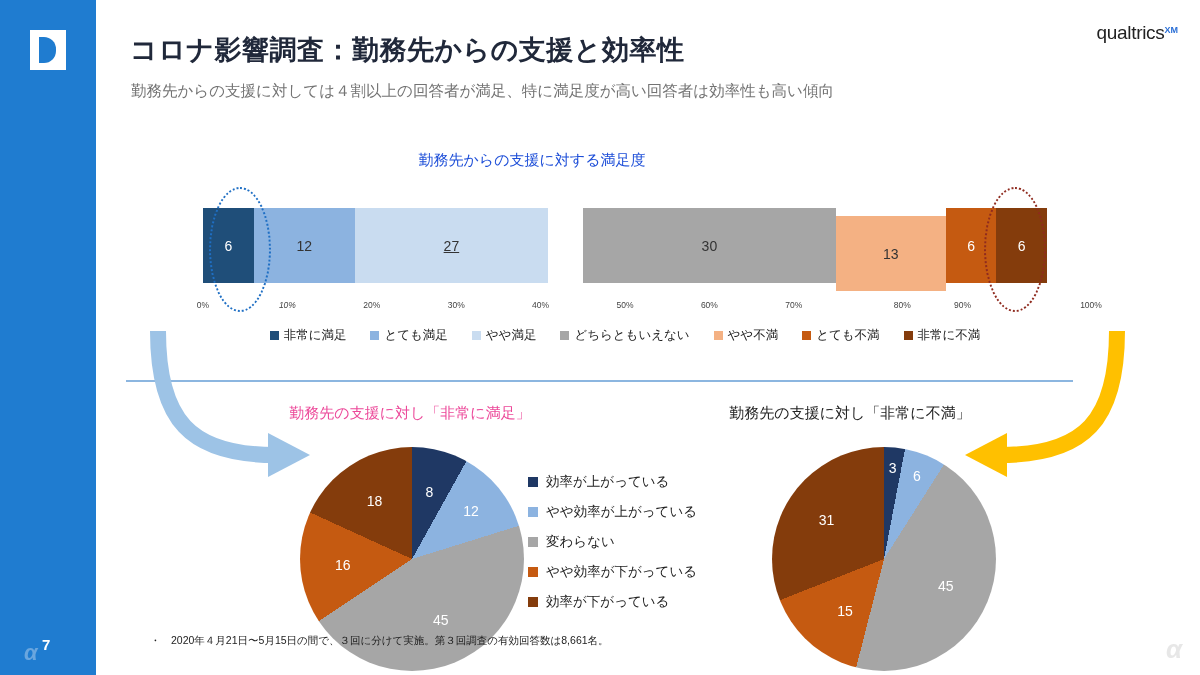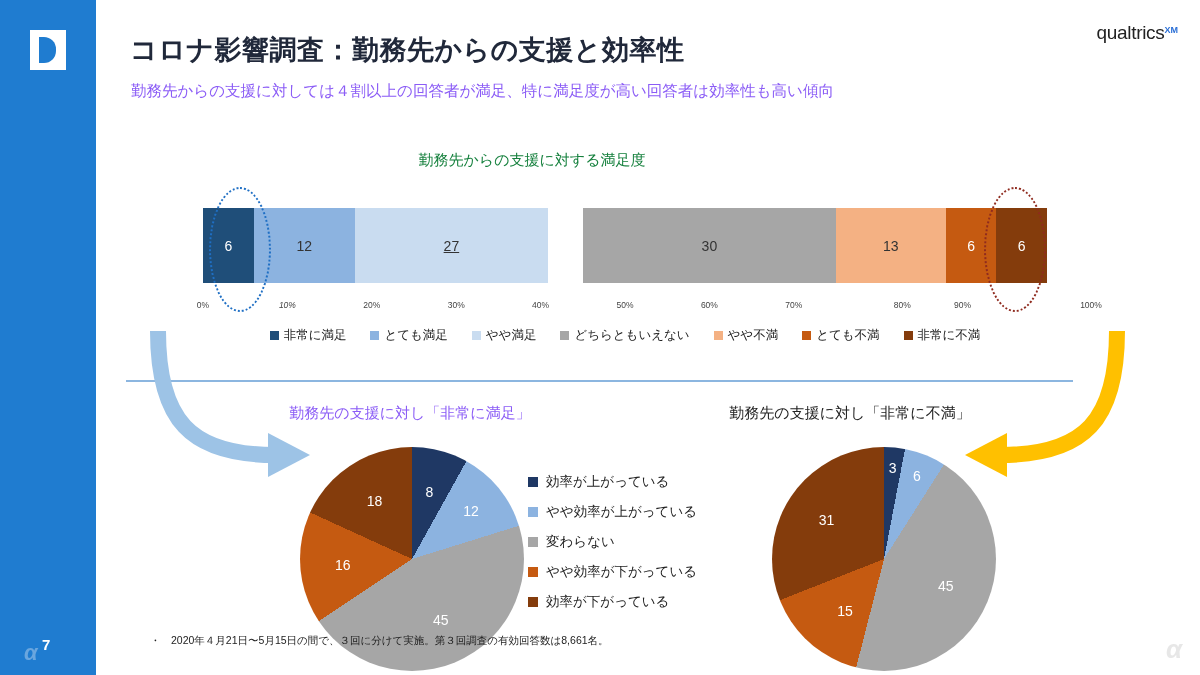--- a/index.html
+++ b/index.html
@@ -21,28 +21,28 @@
     background:#ffffff; border-radius:0 0 0 0;
   }
   .page-num { position:absolute; left:42px; top:636px; color:#fff; font-size:15px; font-weight:bold; }
 
   
   .title {
     position:absolute; left:130px; top:32px; font-size:27px; font-weight:bold;
     color:#20283a; letter-spacing:0.5px;
   }
   .subtitle {
-    position:absolute; left:131px; top:81px; font-size:15.5px; color:#8b5cf6;
+    position:absolute; left:131px; top:81px; font-size:15.5px; color:#737373;
   }
   .qualtrics { position:absolute; right:22px; top:22px; text-align:right; }
   .qualtrics .qt { font-size:19px; color:#222; letter-spacing:-0.3px; }
   .qualtrics .xm { font-size:9px; color:#2b6fd6; vertical-align:super; font-weight:bold; }
 
   
-  .c1-title { position:absolute; left:0; top:151px; width:1064px; text-align:center; font-size:15px; color:#15803d; }
+  .c1-title { position:absolute; left:0; top:151px; width:1064px; text-align:center; font-size:15px; color:#1d4ed8; }
   .stackwrap { position:absolute; left:203px; top:208px; width:844px; height:75px; }
   .stackwrap .seg { position:absolute; top:0; height:75px; display:flex; align-items:center; justify-content:center;
     font-size:14px; color:#ffffff; }
 
   .axis { position:absolute; left:203px; top:300px; width:844px; height:16px; }
   .axis span { position:absolute; top:0; transform:translateX(-50%); font-size:8.5px; color:#444; }
 
   .ell-blue {
     position:absolute; left:209px; top:187px; width:62px; height:125px;
     border:2.2px dotted #1f6fc4; border-radius:50%;
@@ -57,21 +57,21 @@
   .legend1 .sw { width:9px; height:9px; margin-right:5px; }
 
   .divider { position:absolute; left:126px; top:380px; width:947px; height:2px; background:#8cb6e0; }
 
   
   .arrow-left, .arrow-right { position:absolute; }
   .arrow-left { left:150px; top:325px; }
   .arrow-right { left:955px; top:325px; }
 
   
-  .pie-title-l { position:absolute; left:200px; top:404px; width:420px; text-align:center; font-size:15px; color:#8b5cf6; }
+  .pie-title-l { position:absolute; left:200px; top:404px; width:420px; text-align:center; font-size:15px; color:#ec4899; }
   .pie-title-r { position:absolute; left:640px; top:404px; width:420px; text-align:center; font-size:15px; color:#222; }
   .pie { position:absolute; border-radius:50%; }
   .pie-l { left:300px; top:447px; width:224px; height:224px; }
   .pie-r { left:772px; top:447px; width:224px; height:224px; }
   .pielabel { position:absolute; color:#fff; font-size:14px; transform:translate(-50%,-50%); }
 
   .legend2 { position:absolute; left:528px; top:473px; }
   .legend2 .it { display:flex; align-items:center; font-size:13.5px; color:#222; margin-bottom:12px; }
   .legend2 .sw { width:10px; height:10px; margin-right:8px; }
 
@@ -93,21 +93,21 @@
 <div class="qualtrics">
   <span class="qt">qualtrics</span><span class="xm">XM</span>
 </div>
 
 <div class="c1-title">勤務先からの支援に対する満足度</div>
 <div class="stackwrap" id="stackwrap">
     <div class="seg" style="left: 0px; width: 50.64px; background: rgb(31, 78, 121); color: rgb(255, 255, 255);">6</div>
     <div class="seg" style="left: 50.64px; width: 101.28px; background: rgb(140, 179, 224); color: rgb(51, 51, 51);">12</div>
     <div class="seg" style="left: 151.92px; width: 193px; background: rgb(201, 220, 240); color: rgb(51, 51, 51); text-decoration: underline;">27</div>
     <div class="seg" style="left: 379.8px; width: 253.2px; background: rgb(166, 166, 166); color: rgb(51, 51, 51);">30</div>
-    <div class="seg" style="left: 633px; width: 109.72px; background: rgb(244, 177, 131); color: rgb(51, 51, 51);">13</div>
+    <div class="seg" style="left: 633px; width: 109.72px; background: rgb(244, 177, 131); color: rgb(51, 51, 51); margin-top: 8px;">13</div>
     <div class="seg" style="left: 742.72px; width: 50.64px; background: rgb(197, 90, 17); color: rgb(255, 255, 255);">6</div>
     <div class="seg" style="left: 793.36px; width: 50.64px; background: rgb(132, 60, 12); color: rgb(255, 255, 255);">6</div>
   </div>
 <div class="axis" id="axis1">
     <span style="left: 0px;">0%</span>
     <span style="left: 84.4px; font-style: italic;">10%</span>
     <span style="left: 168.8px;">20%</span>
     <span style="left: 253.2px;">30%</span>
     <span style="left: 337.6px;">40%</span>
     <span style="left: 422px;">50%</span>

